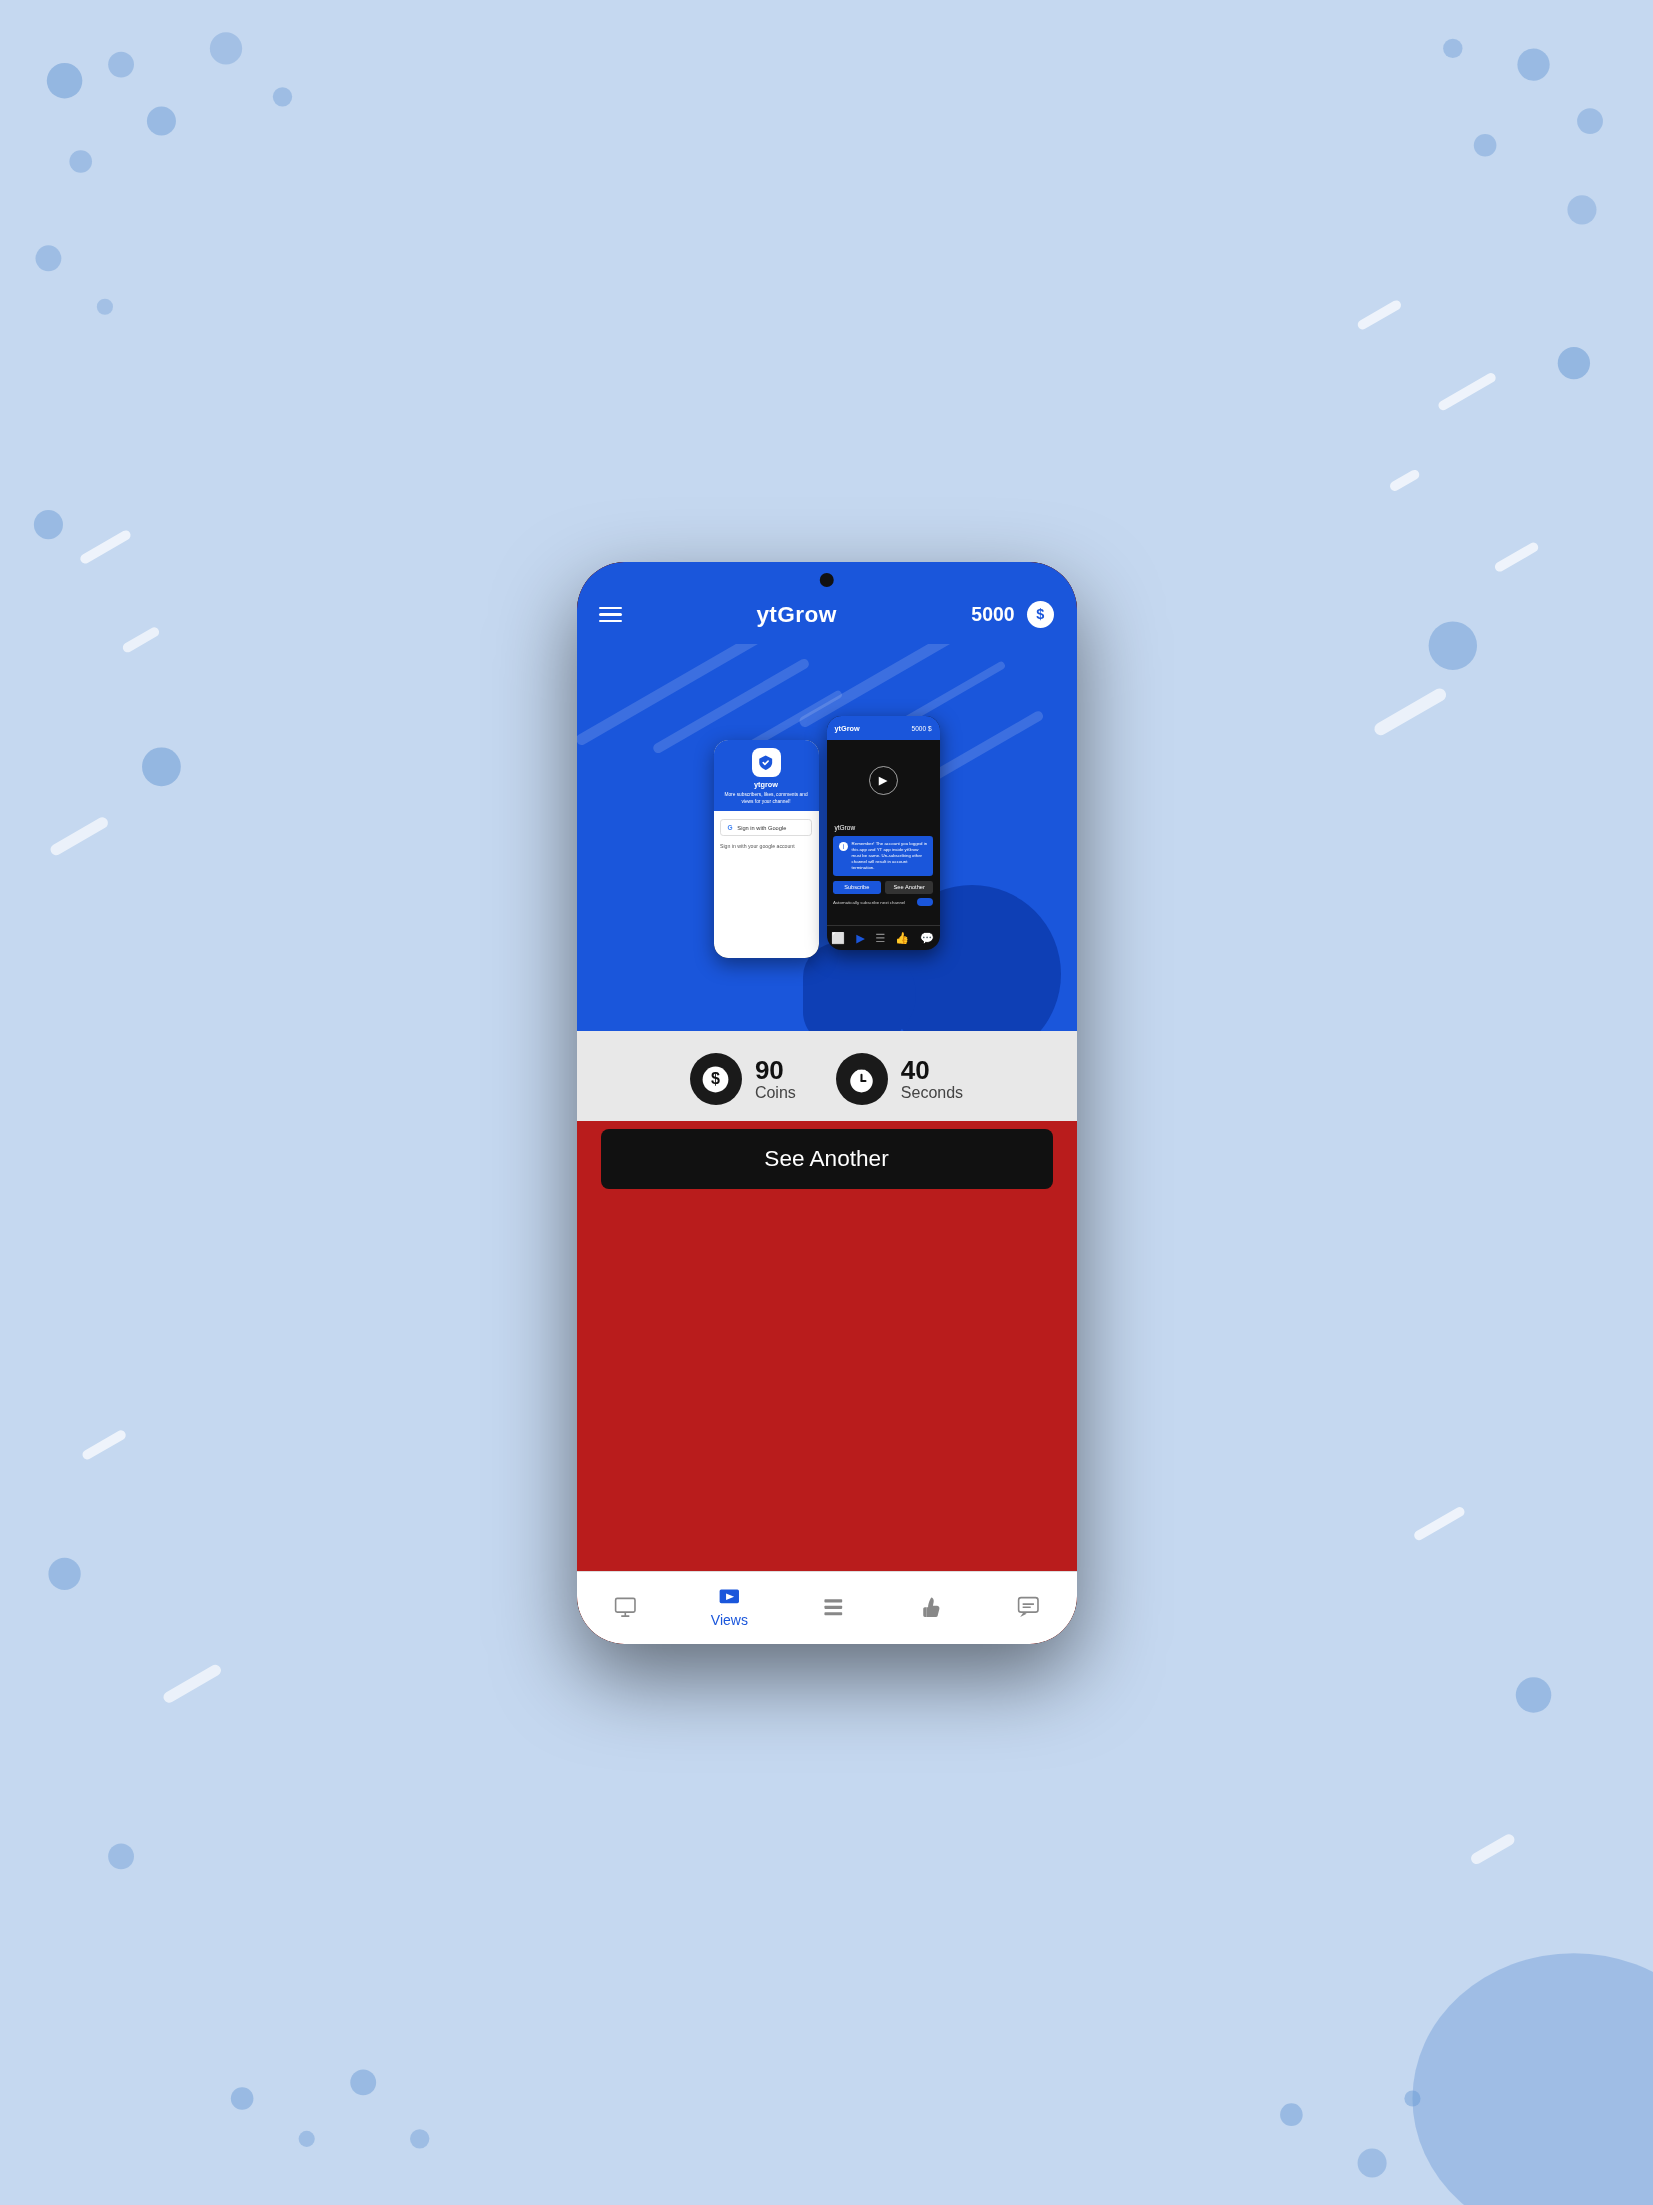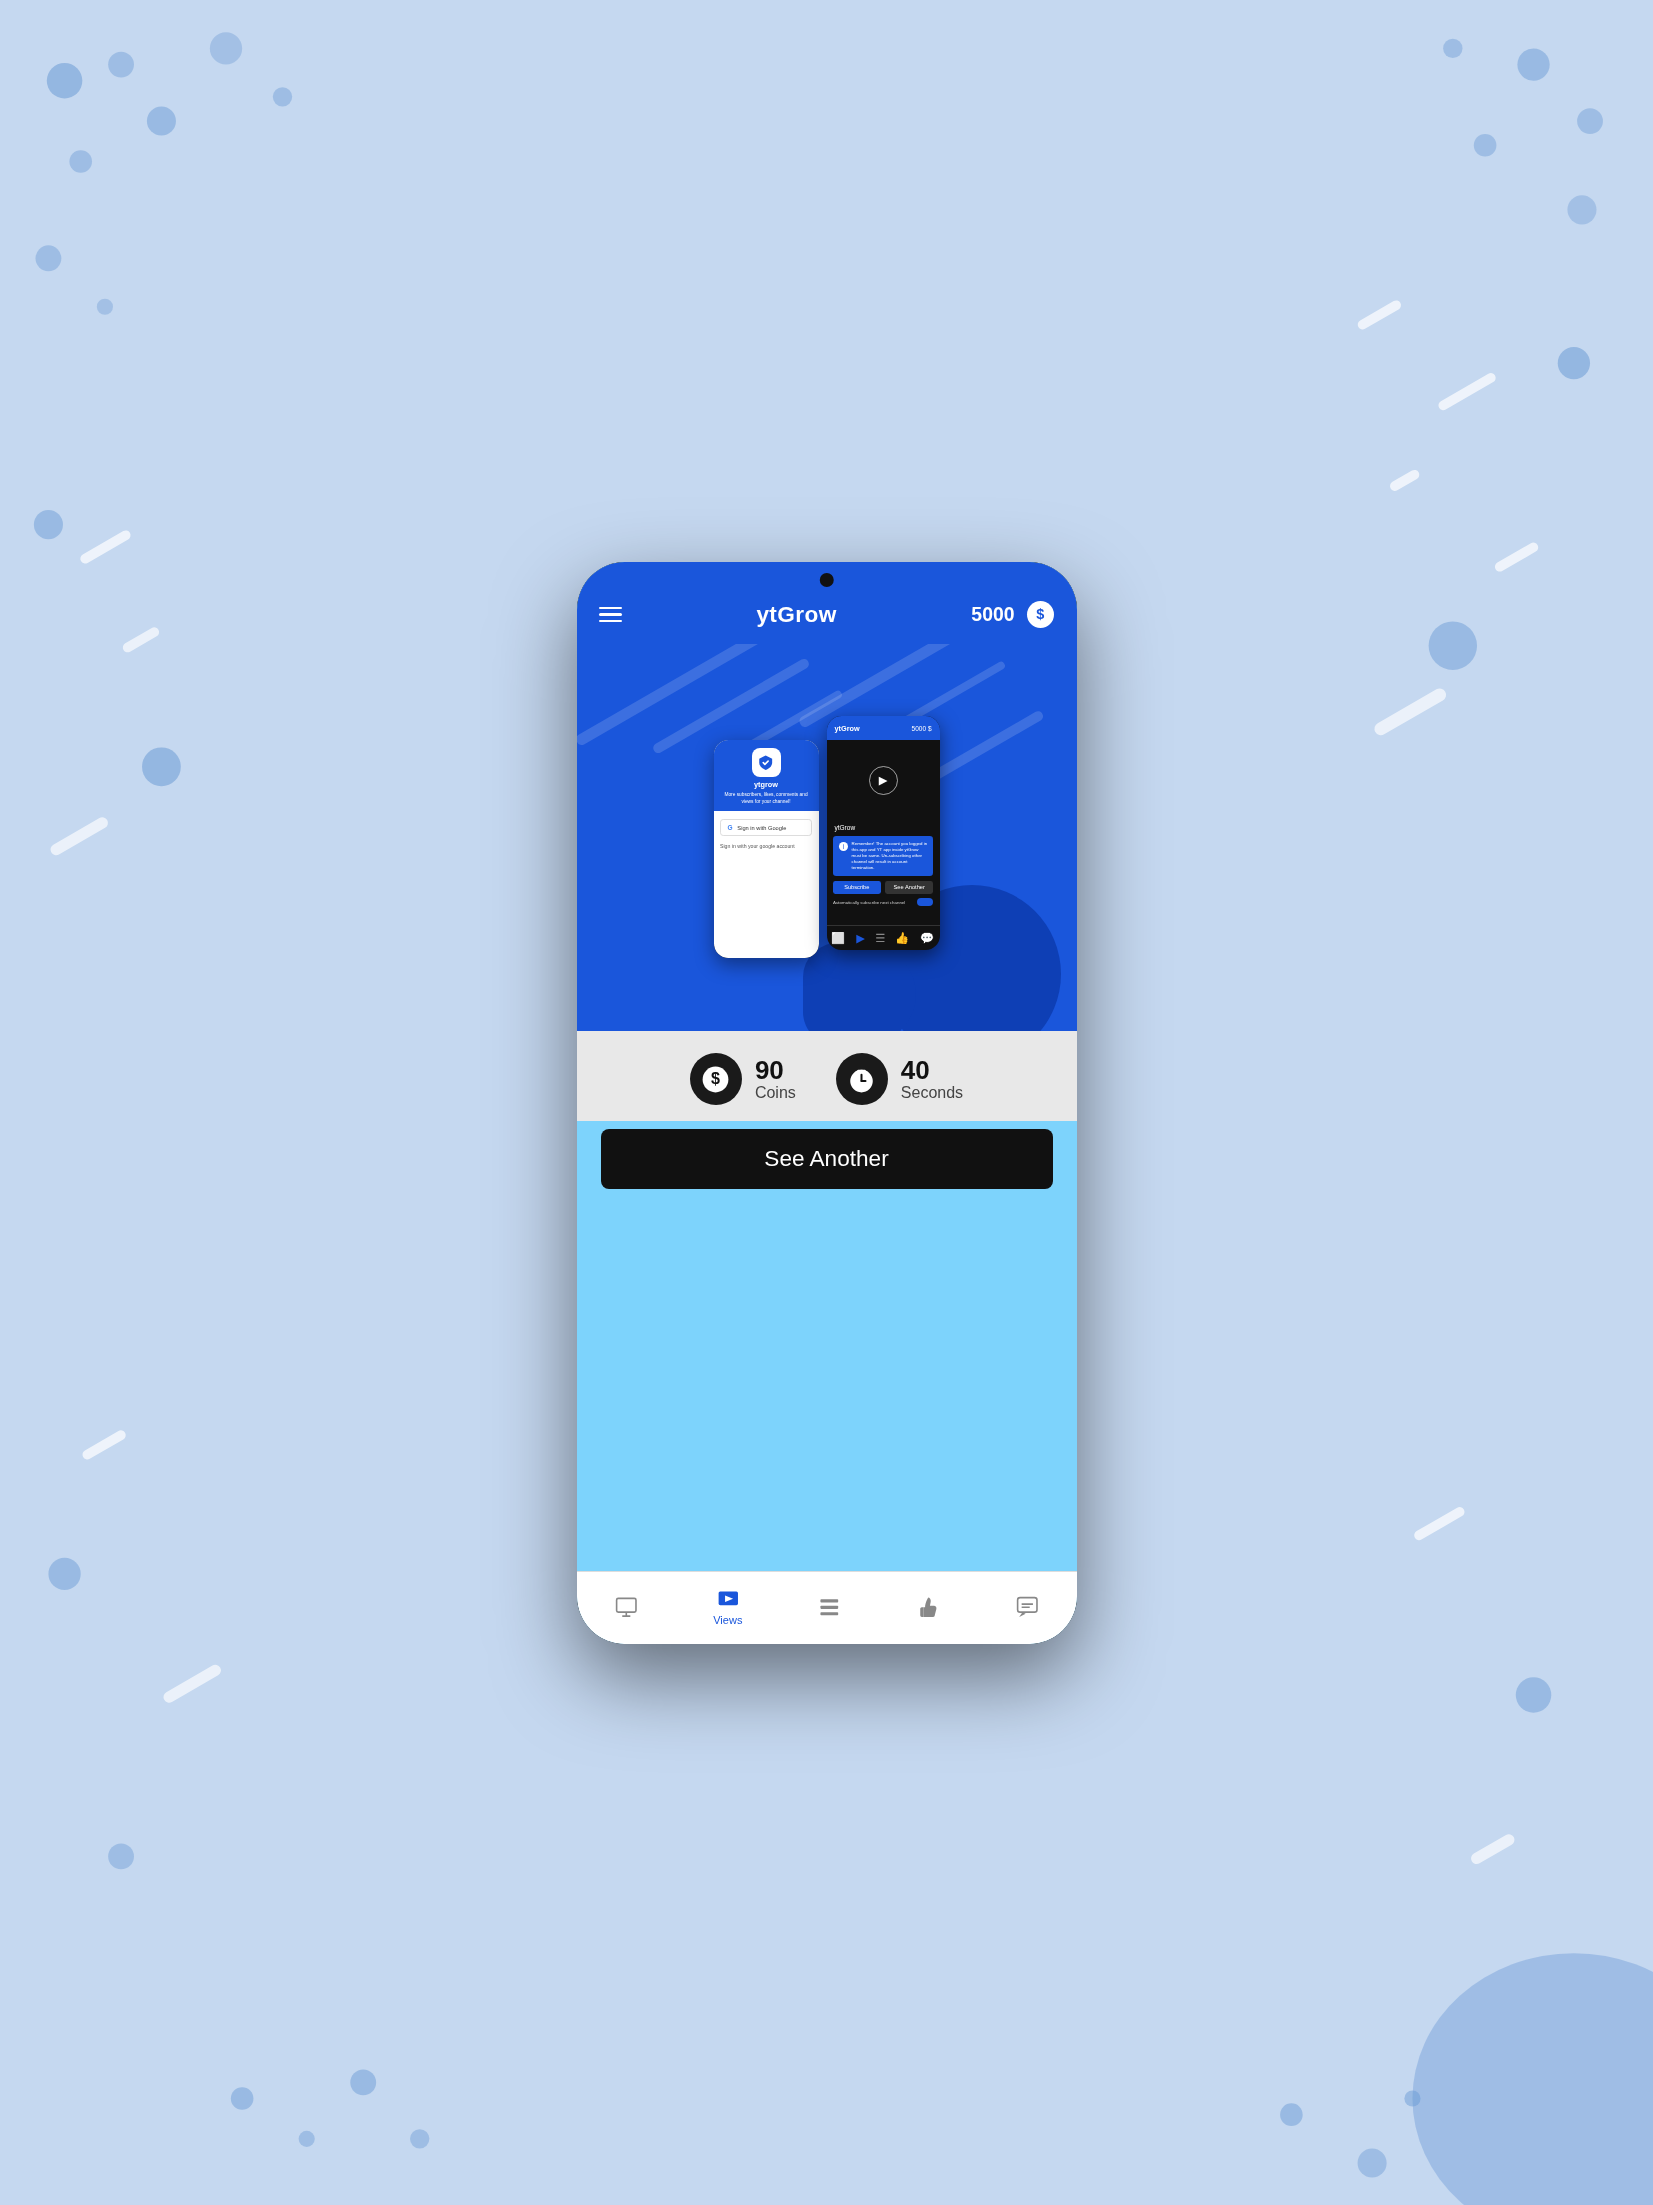--- a/index.html
+++ b/index.html
@@ -53,21 +53,21 @@
     }
 
     
     .phone-screen {
       width: 100%;
       height: 100%;
       border-radius: 47px;
       overflow: hidden;
       display: flex;
       flex-direction: column;
-      background: #7dd3fc;
+      background: #b91c1c;
     }
 
     
     .status-bar {
       height: 24px;
       background: #1a56db;
       flex-shrink: 0;
     }
 
     
@@ -575,21 +575,21 @@
 
     .nav-item {
       display: flex;
       flex-direction: column;
       align-items: center;
       gap: 3.2px;
       cursor: pointer;
     }
 
     .nav-label {
-      font-size: 11px;
+      font-size: 14px;
       color: #888;
     }
 
     .nav-label.active {
       color: #1a56db;
     }
   </style>
 </head>
 <body>
 

